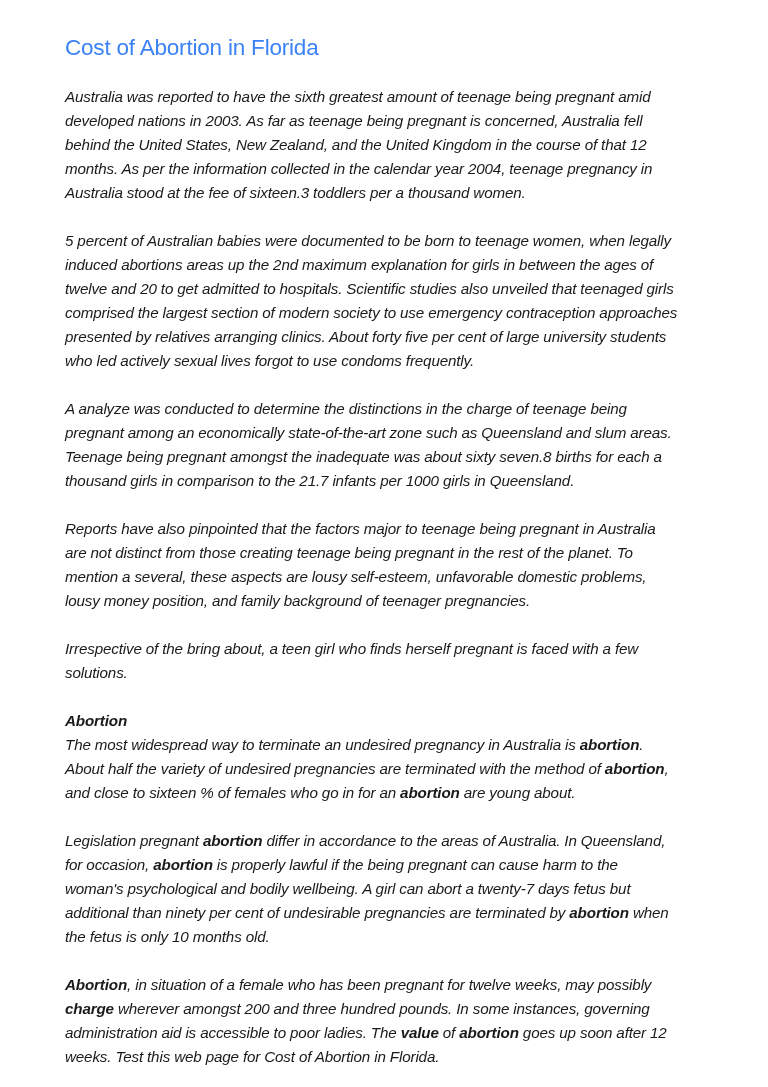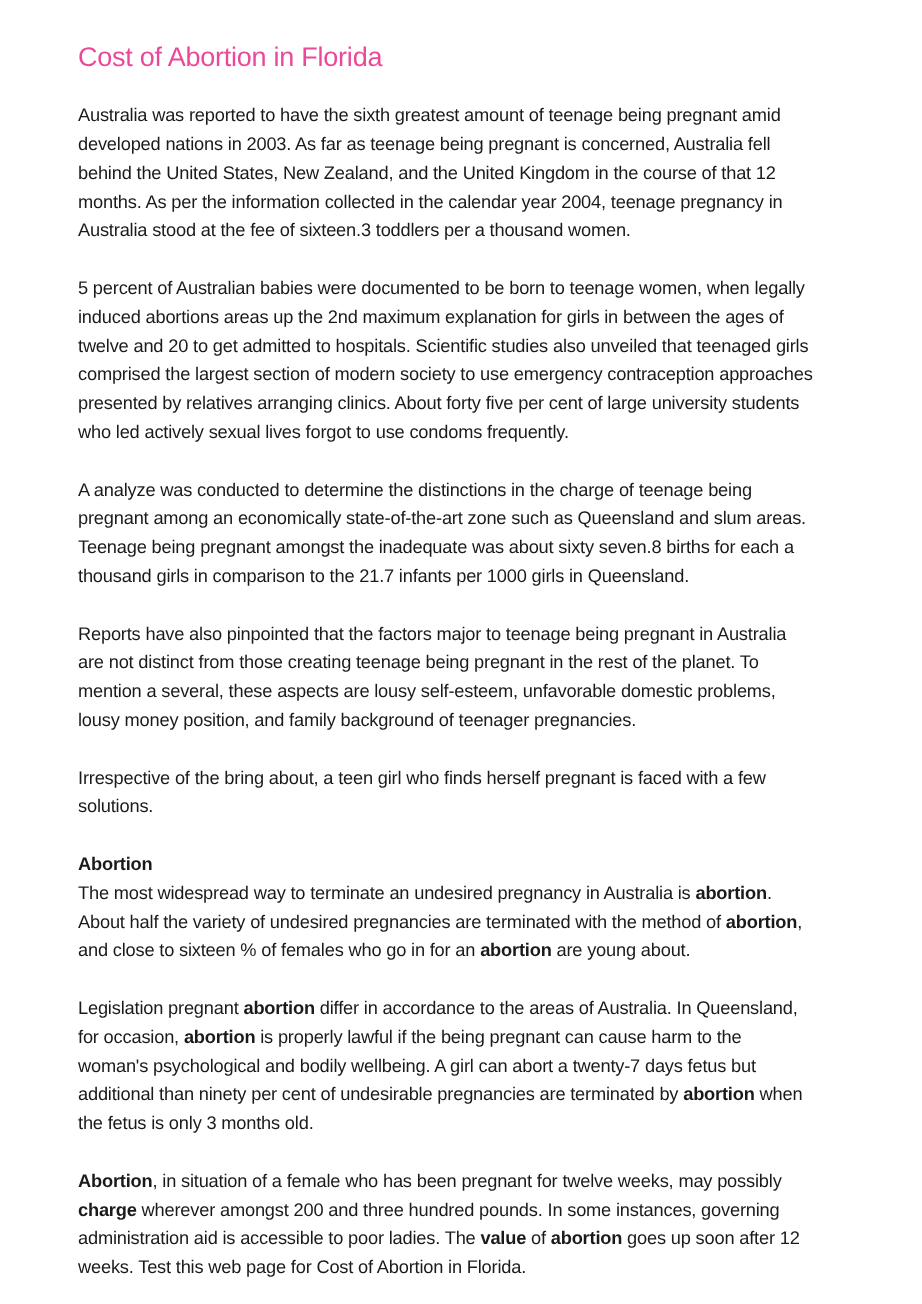--- a/index.html
+++ b/index.html
@@ -1,22 +1,22 @@
 <!DOCTYPE html>
 <html><head>
   <meta charset="utf-8">
   <style>
     html, body { margin: 0; padding: 0; background: #ffffff; }
     body { width: 768px; height: 1087px; position: relative; overflow: hidden;
            font-family: "Liberation Sans", sans-serif; color: #1a1a1a; }
     .page { position: absolute; left: 65px; top: 0; width: 680px; }
     .title { position: absolute; top: 34px; left: 0; font-size: 22.5px; line-height: 28px;
-             font-weight: normal; margin: 0; letter-spacing: -0.2px; white-space: nowrap; color: #ec4899; }
+             font-weight: normal; margin: 0; letter-spacing: -0.2px; white-space: nowrap; color: #3b82f6; }
     .para { position: absolute; left: 0; margin: 0; font-size: 15.2px; line-height: 24px;
-            white-space: nowrap; letter-spacing: -0.15px; }
+            white-space: nowrap; letter-spacing: -0.15px; font-style: italic; }
     .line { display: block; height: 24px; }
     .line b { font-weight: bold; margin-top: 30px; }
   </style>
 </head>
 <body>
 
 <div class="page">
   <h1 class="title">Cost of Abortion in Florida</h1>
 
   <p class="para" style="top:85px">
@@ -54,21 +54,21 @@
       <span class="line"><b>Abortion</b></span>
       <span class="line"><span>The most widespread way to terminate an undesired pregnancy in Australia is </span><b>abortion</b><span>.</span></span>
       <span class="line"><span>About half the variety of undesired pregnancies are terminated with the method of </span><b>abortion</b><span>,</span></span>
       <span class="line"><span>and close to sixteen % of females who go in for an </span><b>abortion</b><span> are young about.</span></span>
     </p>
   <p class="para" style="top:829px">
       <span class="line"><span>Legislation pregnant </span><b>abortion</b><span> differ in accordance to the areas of Australia. In Queensland,</span></span>
       <span class="line"><span>for occasion, </span><b>abortion</b><span> is properly lawful if the being pregnant can cause harm to the</span></span>
       <span class="line"><span>woman's psychological and bodily wellbeing. A girl can abort a twenty-7 days fetus but</span></span>
       <span class="line"><span>additional than ninety per cent of undesirable pregnancies are terminated by </span><b>abortion</b><span> when</span></span>
-      <span class="line"><span>the fetus is only 3 months old.</span></span>
+      <span class="line"><span>the fetus is only 10 months old.</span></span>
     </p>
   <p class="para" style="top:973px">
       <span class="line"><b>Abortion</b><span>, in situation of a female who has been pregnant for twelve weeks, may possibly</span></span>
       <span class="line"><b>charge</b><span> wherever amongst 200 and three hundred pounds. In some instances, governing</span></span>
       <span class="line"><span>administration aid is accessible to poor ladies. The </span><b>value</b><span> of </span><b>abortion</b><span> goes up soon after 12</span></span>
       <span class="line"><span>weeks. Test this web page for Cost of Abortion in Florida.</span></span>
     </p>
 </div>
 
 </body></html>

